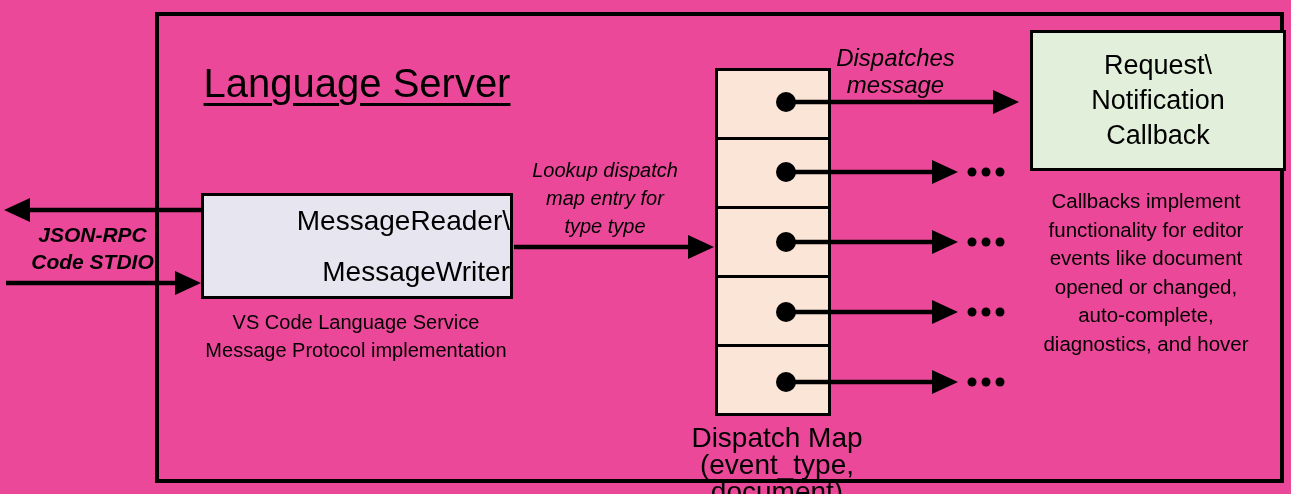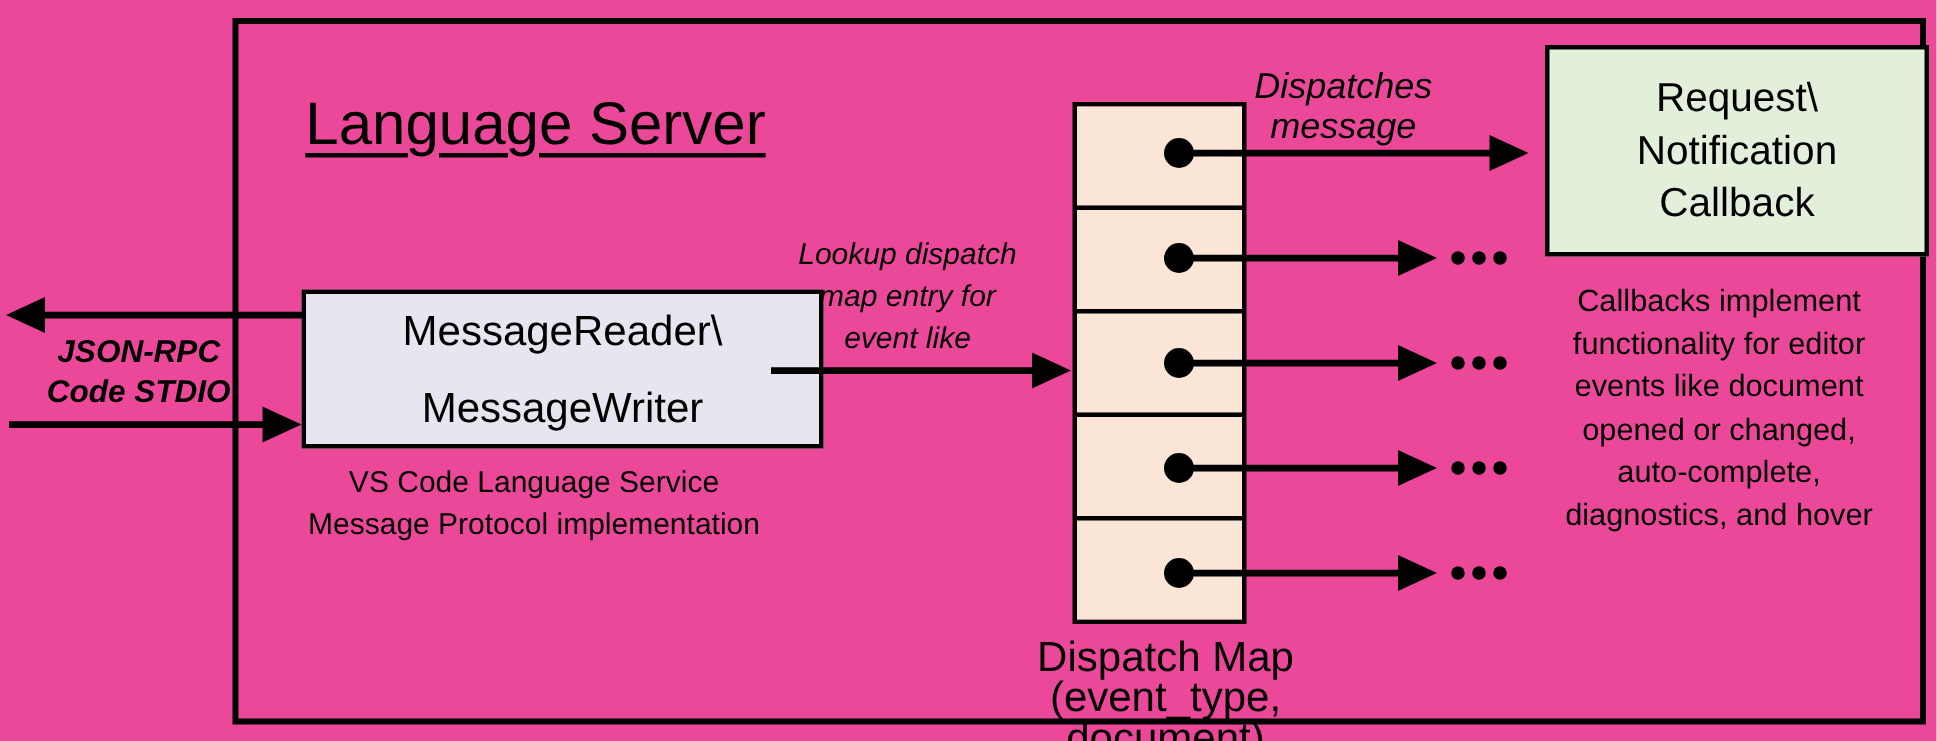--- a/index.html
+++ b/index.html
@@ -38,24 +38,24 @@
     left: 10px; top: 221px;
     width: 165px;
     text-align: center;
     font-style: italic;
     font-size: 21px;
     line-height: 27px;
     font-weight: bold;
   }
   .message-box {
     left: 201px; top: 193px;
-    width: 348px; height: 106px;
+    width: 312px; height: 106px;
     border: 3px solid #000;
     display: flex; flex-direction: column;
-    align-items: center; justify-content: center;
+    align-items: flex-end; justify-content: center;
     font-size: 28px; line-height: 36px;
     text-align: center;
     gap: 15px;
   }
   .message-caption {
     left: 146px; top: 308px;
     width: 420px;
     text-align: center;
     font-size: 20px; line-height: 28px;
   }
@@ -129,21 +129,21 @@
   </div>
 
   <div class="abs message-caption">
     <div>VS Code Language Service</div>
     <div>Message Protocol implementation</div>
   </div>
 
   <div class="abs lookup-label">
     <div>Lookup dispatch</div>
     <div>map entry for</div>
-    <div>event like</div>
+    <div>type type</div>
   </div>
 
   <div class="abs dispatch-map">
     <div class="dm-cell" style="background-color: rgb(251, 229, 214);"></div>
     <div class="dm-cell" style="background-color: rgb(251, 229, 214);"></div>
     <div class="dm-cell" style="background-color: rgb(251, 229, 214);"></div>
     <div class="dm-cell" style="background-color: rgb(251, 229, 214);"></div>
     <div class="dm-cell" style="background-color: rgb(251, 229, 214);"></div>
   </div>
 

